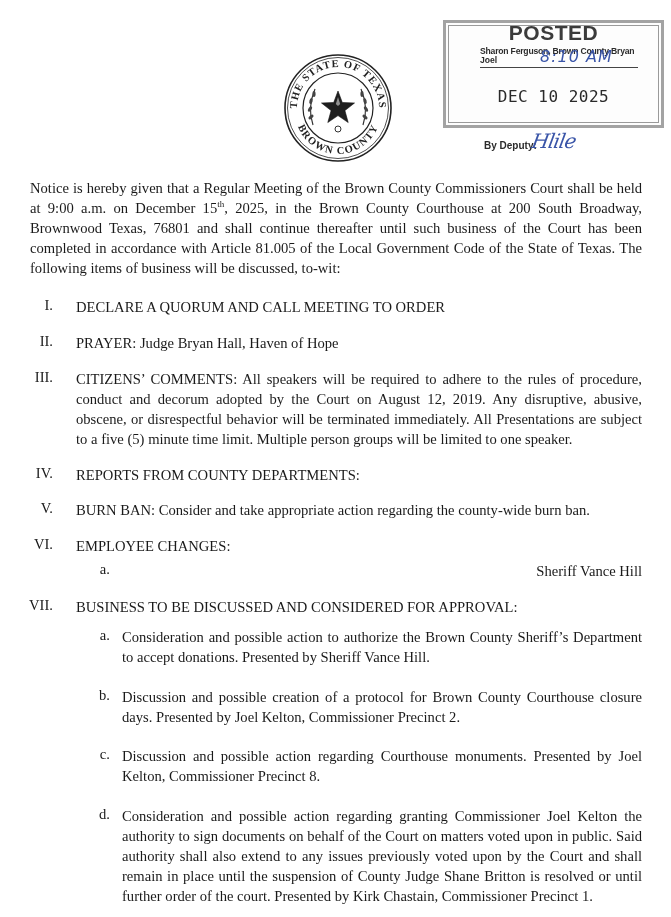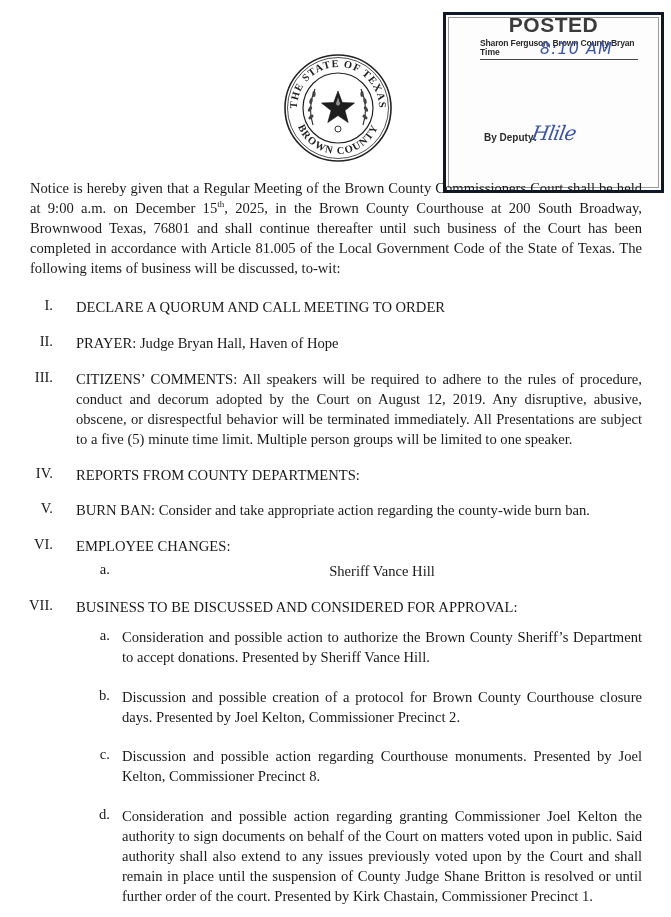--- a/index.html
+++ b/index.html
@@ -15,23 +15,23 @@
     .seal {
       position: absolute;
       left: 283px; top: 53px;
       width: 110px; height: 110px;
     }
     .seal svg { width: 110px; height: 110px; display: block; }
 
     
     .stamp {
       position: absolute;
-      left: 443px; top: 12px;
-      width: 221px; height: 181px;
-      border: 3px solid #0f172a;
+      left: 443px; top: 20px;
+      width: 221px; height: 108px;
+      border: 3px solid #a3a3a3;
       outline: 1px solid #9a9a9a;
       outline-offset: -6px;
       background: #fdfdfd;
       font-family: "Liberation Sans", "DejaVu Sans", sans-serif;
     }
     .stamp-title {
       position: absolute; left: 0; right: 0; top: -2px;
       text-align: center;
       font-size: 21px; font-weight: bold; letter-spacing: 0.5px;
       color: #3b3b3b;
@@ -112,21 +112,21 @@
       position: absolute;
       left: 88px; width: 22px;
       text-align: right;
     }
     .sub .text {
       position: absolute;
       left: 122px; width: 520px;
       line-height: 20px;
       text-align: justify;
     }
-    .sub.short .text { text-align: center; }
+    .sub.short .text { text-align: right; }
   </style>
 </head>
 <body>
 
 <div class="seal">
   <svg viewBox="0 0 110 110">
     <defs>
       <path id="topArc" d="M 14 55 A 41 41 0 0 1 96 55"></path>
       <path id="botArc" d="M 12 58 A 43 43 0 0 0 98 58"></path>
     </defs>
@@ -156,23 +156,24 @@
     <polygon points="55,38 59.3,49.5 71.5,50 61.9,57.6 65.2,69.5 55,62.6 44.8,69.5 48.1,57.6 38.5,50 50.7,49.5" fill="#1e1e1e" stroke="#111" stroke-width="0.6"></polygon>
     <polygon points="55,44 57.2,51 55,53 52.8,51" fill="#fff" opacity="0.5"></polygon>
     <circle cx="55" cy="76" r="3" fill="none" stroke="#333" stroke-width="1"></circle>
   </svg>
 </div>
 
 <div class="stamp">
   <div class="stamp-title">POSTED</div>
   <div class="stamp-clerk">Sharon Ferguson, Brown County Bryan</div>
   <div class="stamp-time-row">
-    <span class="stamp-time-label">Time</span>
+    <span class="stamp-time-label">Joel</span>
     <span class="stamp-time-value">8:10 AM</span>
   </div>
+  <div class="stamp-date">DEC 10 2025</div>
   <div class="stamp-deputy">By Deputy:</div>
   <div class="stamp-signature">Hlile</div>
 </div>
 
 <p class="intro"><span>Notice is hereby given that a Regular Meeting of the Brown County Commissioners Court shall be held at 9:00 a.m. on December 15</span><sup>th</sup><span>, 2025, in the Brown County Courthouse at 200 South Broadway, Brownwood Texas, 76801 and shall continue thereafter until such business of the Court has been completed in accordance with Article 81.005 of the Local Government Code of the State of Texas. The following items of business will be discussed, to-wit:</span></p>
 
 <div class="item" style="top:297px;">
   <span class="num">I.</span>
   <span class="text">DECLARE A QUORUM AND CALL MEETING TO ORDER</span>
 </div>

